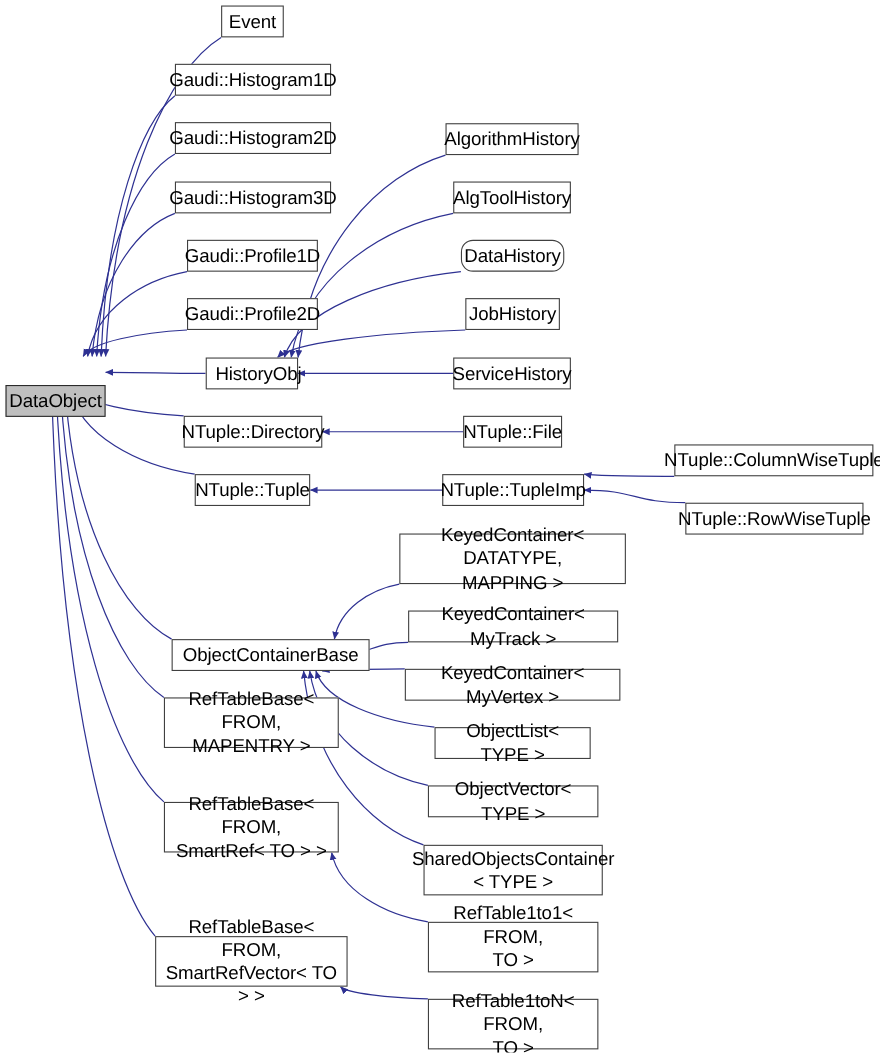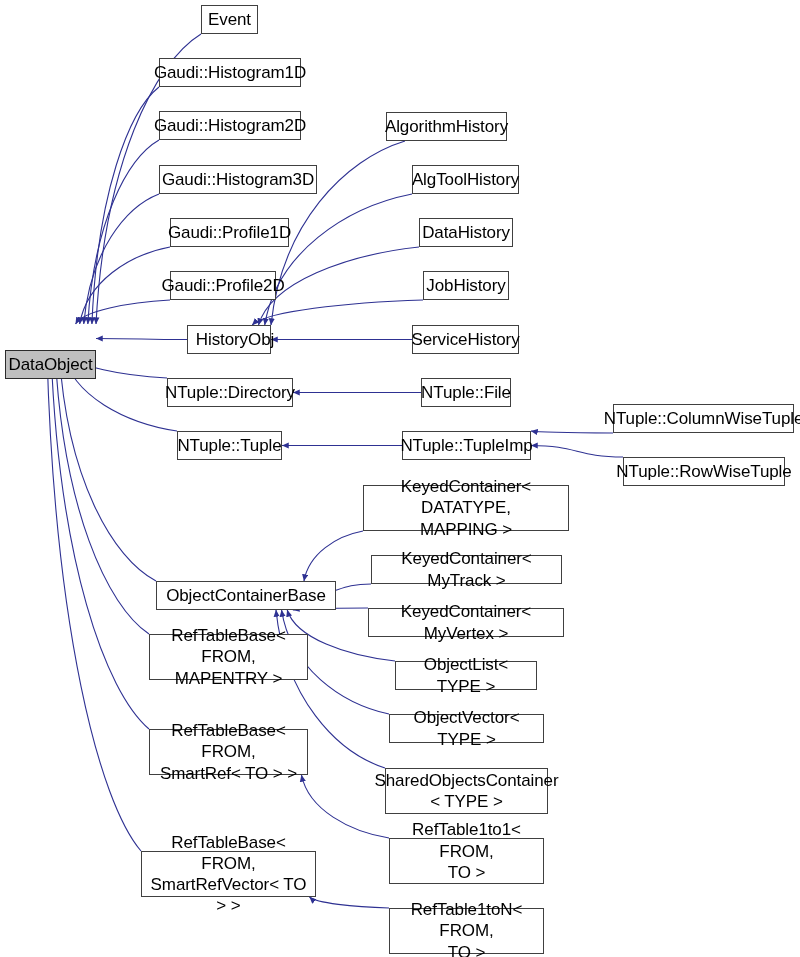--- a/index.html
+++ b/index.html
@@ -91,36 +91,36 @@
       <path d="M 389 714 C 340.67 703.6, 290.192 667.2, 281.6 610" fill="none" stroke="#2e3192" stroke-width="1.1" marker-end="url(#arrow)"></path>
       <path d="M 385 768 C 335.95 752.2, 284.72 696.9, 276 610" fill="none" stroke="#2e3192" stroke-width="1.1" marker-end="url(#arrow)"></path>
       <path d="M 389 838 C 349.625 831.7, 308.5 809.65, 301.5 775" fill="none" stroke="#2e3192" stroke-width="1.1" marker-end="url(#arrow)"></path>
       <path d="M 389 908 C 353.225 906.9, 315.86 903.05, 309.5 897" fill="none" stroke="#2e3192" stroke-width="1.1" marker-end="url(#arrow)"></path>
     </svg>
   <div id="node-layer">
       <div class="node root" style="left: 5px; top: 324px; width: 91px; height: 29px; margin-top: 26px;"><span class="node-label">DataObject</span></div>
       <div class="node" style="left: 201px; top: 5px; width: 57px; height: 29px;"><span class="node-label">Event</span></div>
       <div class="node" style="left: 159px; top: 58px; width: 142px; height: 29px;"><span class="node-label">Gaudi::Histogram1D</span></div>
       <div class="node" style="left: 159px; top: 111px; width: 142px; height: 29px;"><span class="node-label">Gaudi::Histogram2D</span></div>
-      <div class="node" style="left: 159px; top: 165px; width: 158px; height: 29px; text-align: right;"><span class="node-label">Gaudi::Histogram3D</span></div>
+      <div class="node" style="left: 159px; top: 165px; width: 142px; height: 29px; text-align: right;"><span class="node-label">Gaudi::Histogram3D</span></div>
       <div class="node" style="left: 170px; top: 218px; width: 119px; height: 29px;"><span class="node-label">Gaudi::Profile1D</span></div>
-      <div class="node" style="left: 170px; top: 271px; width: 106px; height: 29px;"><span class="node-label">Gaudi::Profile2D</span></div>
+      <div class="node" style="left: 170px; top: 271px; width: 119px; height: 29px;"><span class="node-label">Gaudi::Profile2D</span></div>
       <div class="node" style="left: 187px; top: 325px; width: 84px; height: 29px; padding-left: 12px;"><span class="node-label">HistoryObj</span></div>
       <div class="node" style="left: 167px; top: 378px; width: 126px; height: 29px;"><span class="node-label">NTuple::Directory</span></div>
       <div class="node" style="left: 177px; top: 431px; width: 105px; height: 29px;"><span class="node-label">NTuple::Tuple</span></div>
       <div class="node" style="left: 156px; top: 581px; width: 180px; height: 29px;"><span class="node-label">ObjectContainerBase</span></div>
       <div class="node" style="left: 149px; top: 634px; width: 159px; height: 46px;"><span class="node-label">RefTableBase&lt; FROM,
 MAPENTRY &gt;</span></div>
       <div class="node" style="left: 149px; top: 729px; width: 159px; height: 46px;"><span class="node-label">RefTableBase&lt; FROM,
 SmartRef&lt; TO &gt; &gt;</span></div>
       <div class="node" style="left: 141px; top: 851px; width: 175px; height: 46px;"><span class="node-label">RefTableBase&lt; FROM,
 SmartRefVector&lt; TO &gt; &gt;</span></div>
-      <div class="node" style="left: 386px; top: 112px; width: 121px; height: 29px;"><span class="node-label">AlgorithmHistory</span></div>
+      <div class="node" style="left: 405px; top: 112px; width: 121px; height: 29px;"><span class="node-label">AlgorithmHistory</span></div>
       <div class="node" style="left: 412px; top: 165px; width: 107px; height: 29px;"><span class="node-label">AlgToolHistory</span></div>
-      <div class="node" style="left: 419px; top: 218px; width: 94px; height: 29px;"><span class="node-label">DataHistory</span></div>
+      <div class="node" style="left: 419px; top: 218px; width: 94px; height: 29px; border-radius: 11px;"><span class="node-label">DataHistory</span></div>
       <div class="node" style="left: 423px; top: 271px; width: 86px; height: 29px;"><span class="node-label">JobHistory</span></div>
       <div class="node" style="left: 412px; top: 325px; width: 107px; height: 29px;"><span class="node-label">ServiceHistory</span></div>
       <div class="node" style="left: 421px; top: 378px; width: 90px; height: 29px;"><span class="node-label">NTuple::File</span></div>
       <div class="node" style="left: 402px; top: 431px; width: 129px; height: 29px;"><span class="node-label">NTuple::TupleImp</span></div>
       <div class="node" style="left: 613px; top: 404px; width: 181px; height: 29px;"><span class="node-label">NTuple::ColumnWiseTuple</span></div>
       <div class="node" style="left: 623px; top: 457px; width: 162px; height: 29px;"><span class="node-label">NTuple::RowWiseTuple</span></div>
       <div class="node" style="left: 363px; top: 485px; width: 206px; height: 46px;"><span class="node-label">KeyedContainer&lt; DATATYPE,
 MAPPING &gt;</span></div>
       <div class="node" style="left: 371px; top: 555px; width: 191px; height: 29px;"><span class="node-label">KeyedContainer&lt; MyTrack &gt;</span></div>
       <div class="node" style="left: 368px; top: 608px; width: 196px; height: 29px;"><span class="node-label">KeyedContainer&lt; MyVertex &gt;</span></div>

